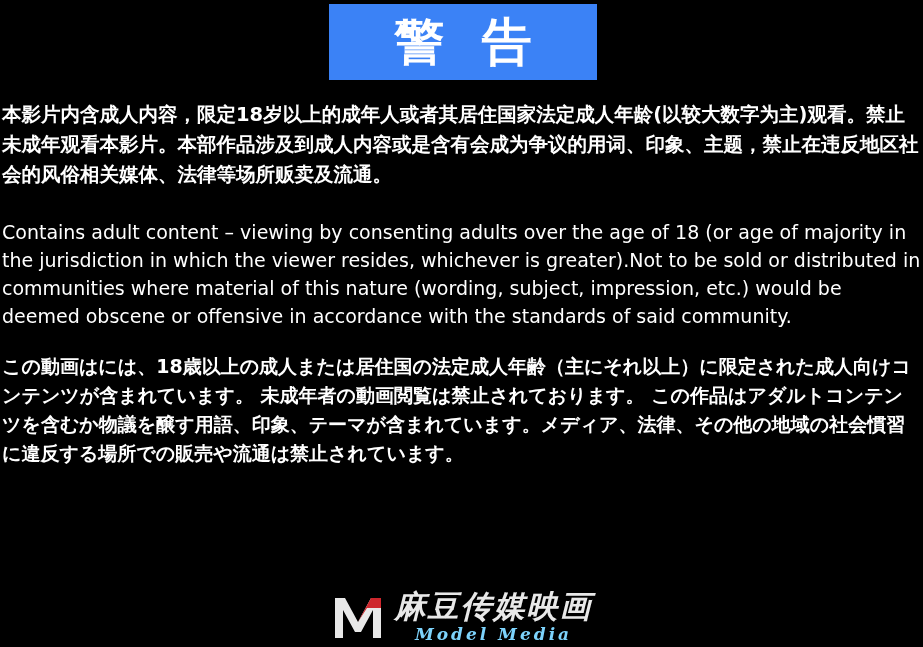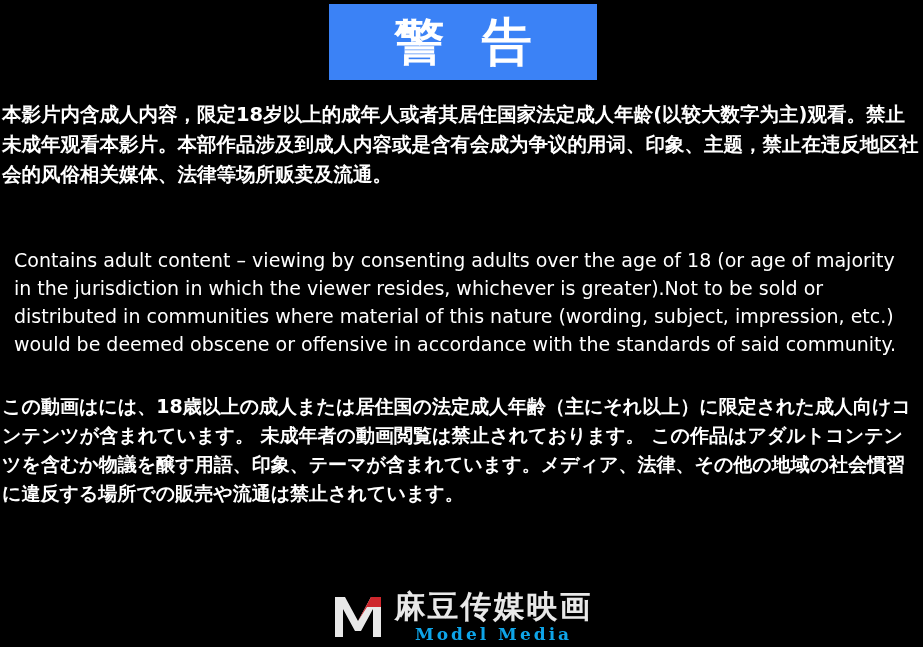--- a/index.html
+++ b/index.html
@@ -51,44 +51,46 @@
   .para {
     font-family: "DejaVu Sans", sans-serif;
     color: #ffffff;
     padding: 0 2px;
   }
   .para-cn {
     font-size: 19.5px;
     font-weight: bold;
     line-height: 30px;
     letter-spacing: 0px;
-    margin: 0 0 22px 0;
+    margin: 0 0 6px 0;
   }
   .spacer-sm { height: 22px; }
   .para-en {
     font-size: 19px;
     font-weight: normal;
     line-height: 28px;
-    margin: 12px;
+    margin: 0;
   }
   .para-jp {
     font-size: 19px;
     font-weight: bold;
     line-height: 29px;
     margin: 0;
   }
   
   .logo-block {
     position: absolute;
     left: 0;
     right: 0;
     bottom: 4px;
     display: flex;
+    align-items: center;
     justify-content: center;
     gap: 10px;
+    font-style: italic;
   }
   .logo-mark {
     width: 54px;
     height: 50px;
     position: relative;
     flex: none;
   }
   .logo-mark svg { display: block; }
   .logo-words {
     display: flex;
@@ -99,21 +101,21 @@
     font-family: "DejaVu Sans", sans-serif;
     font-size: 31px;
     font-weight: bold;
     color: #e8e8e8;
     letter-spacing: 2px;
   }
   .logo-en {
     font-family: "DejaVu Serif", serif;
     font-size: 17px;
     font-weight: bold;
-    color: #0ea5e9;
+    color: #7dd3fc;
     letter-spacing: 3px;
     margin-top: 4px;
     text-align: center;
   }
 </style>
 </head>
 <body>
 
 <div class="screen">
 

